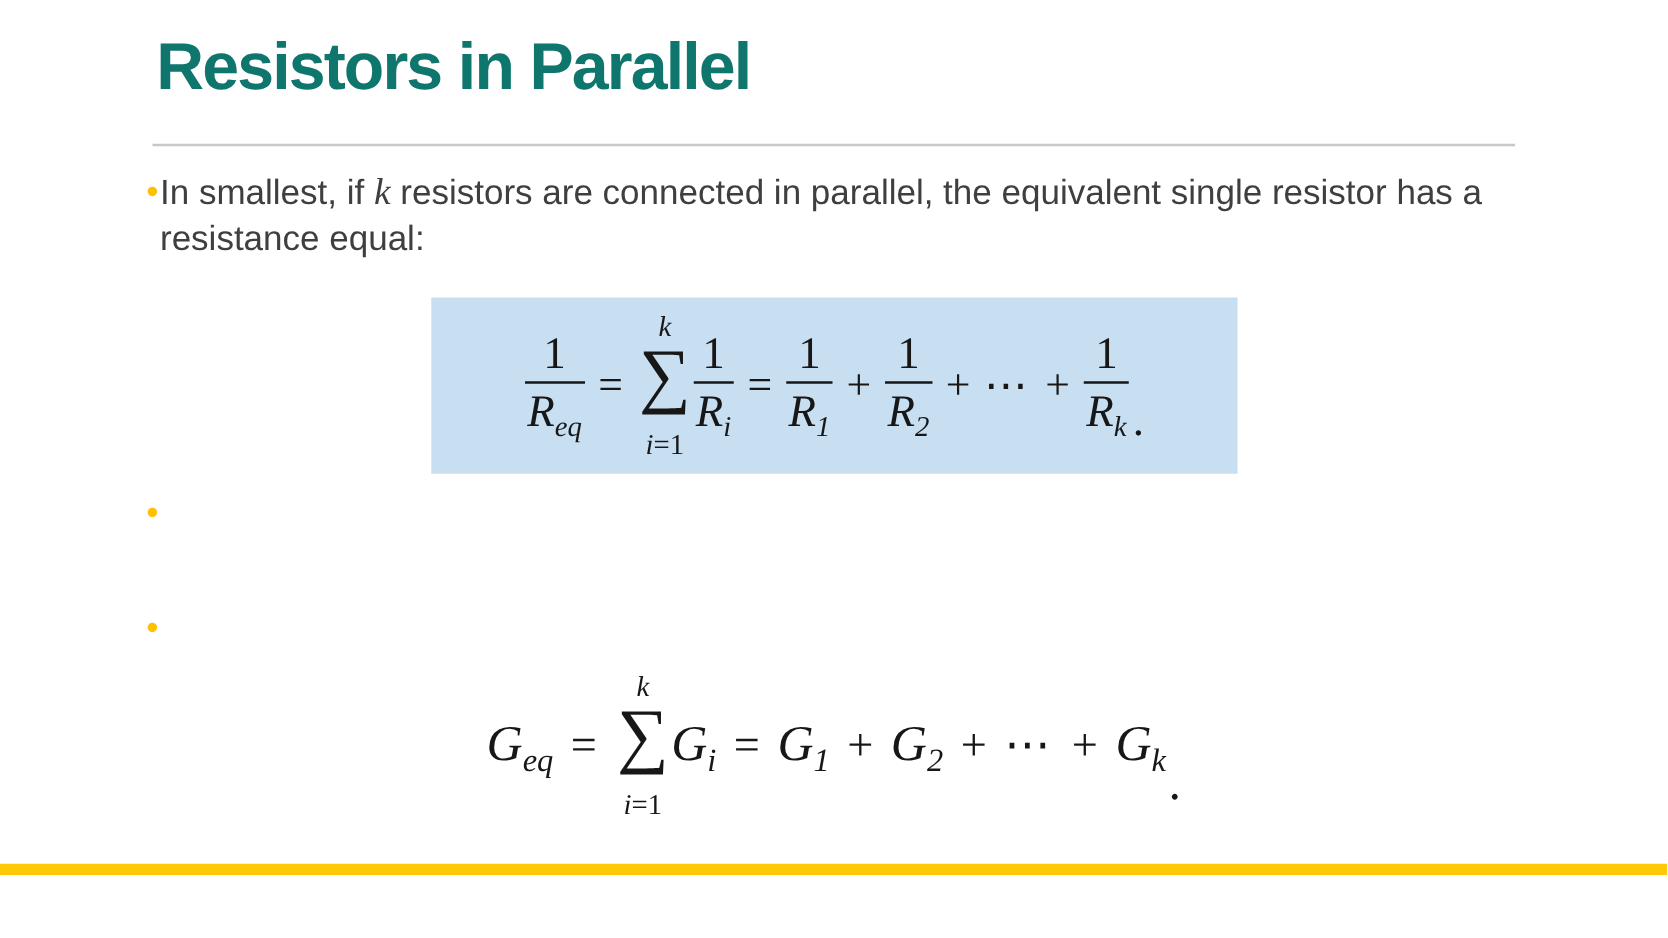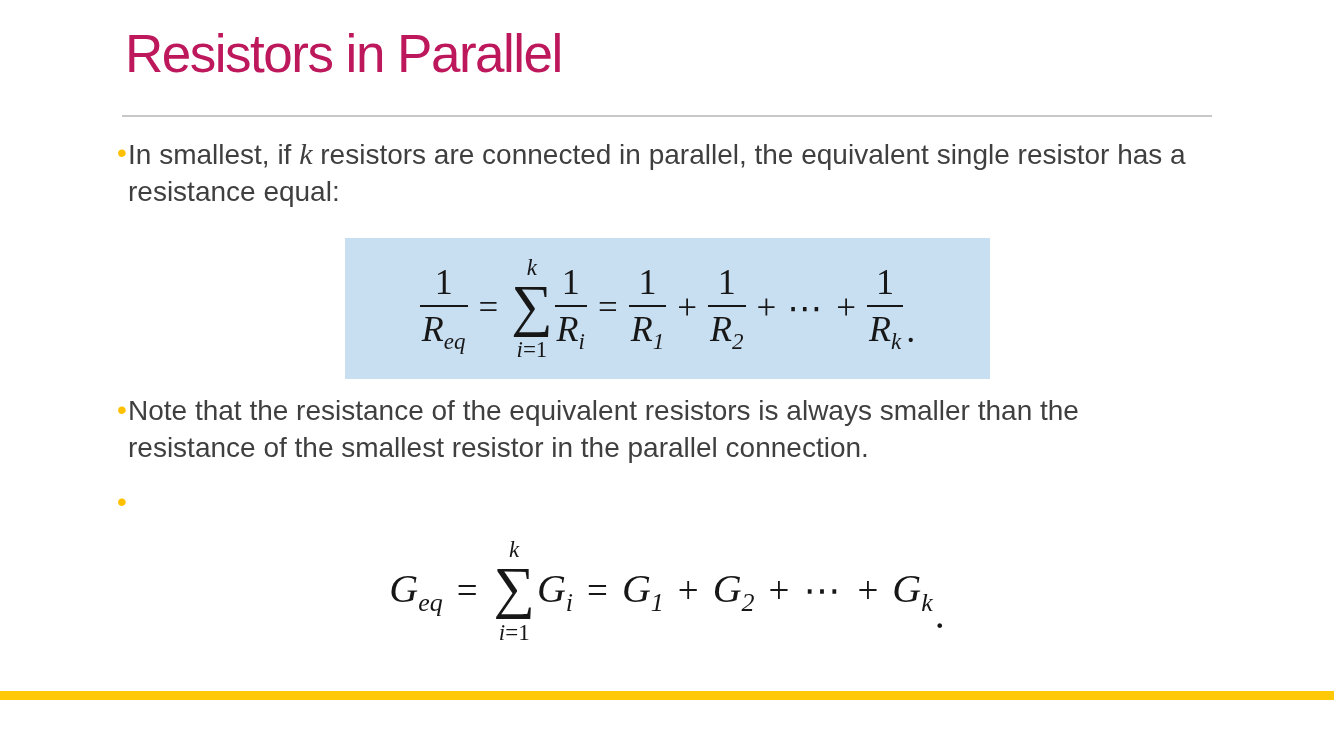--- a/index.html
+++ b/index.html
@@ -2,22 +2,22 @@
 <html><head>
 <meta charset="utf-8">
 <style>
   html,body{margin:0;padding:0;background:#ffffff;}
   .slide{
     position:relative;width:1334px;height:750px;background:#ffffff;
     overflow:hidden;font-family:"Liberation Sans",sans-serif;
   }
   .title{
     position:absolute;left:125px;top:22px;margin:0;
-    font-size:53px;font-weight:400;letter-spacing:-1.5px;
-    color:#be185d;line-height:64px;
+    font-size:53px;font-weight:700;letter-spacing:-1.5px;
+    color:#0f766e;line-height:64px;
   }
   .divider{
     position:absolute;left:122px;top:115px;width:1090px;height:2px;
     background:#c8c8c8;
   }
   .bullet{
     position:absolute;left:117px;margin:0;width:1080px;
     font-size:28px;line-height:36.5px;color:#3f3f3f;
     padding-left:11px;
   }
@@ -41,21 +41,21 @@
   .frac{display:inline-flex;flex-direction:column;align-items:center;font-size:36px;line-height:1.05;}
   .frac .num{padding:0 6px;}
   .frac .bar{align-self:stretch;height:0;border-top:2px solid #171717;margin:4px 0;}
   .frac .den{white-space:nowrap;padding:0 2px;}
   .v{font-style:italic;}
   sub.s{font-size:23px;line-height:1;font-style:italic;}
   sub.it{font-style:italic;}
   .sum{display:inline-flex;flex-direction:column;align-items:center;margin:0 2px;}
   .sum .lim{font-size:23px;line-height:1;white-space:nowrap;}
   .sum .up{margin-bottom:3px;}
-  .sum .lo{margin-top:9px;}
+  .sum .lo{margin-top:20px;}
   .sum .sig{font-size:58px;line-height:0.82;}
   .period-low{align-self:flex-end;font-size:36px;margin:0 0 10px 3px;}
 
   .eq2{position:absolute;left:0;top:538px;width:1334px;justify-content:center;}
   .eq2 .term{font-size:40px;white-space:nowrap;}
   .eq2 .term sub.s{font-size:26px;}
   .eq2 .rel,.eq2 .op{font-size:37px;margin:0 14px;}
   .eq2 .dots{font-size:37px;}
   .eq2 .end{align-self:flex-end;font-size:40px;margin:0 0 6px 2px;}
 
@@ -113,21 +113,21 @@
       <span class="frac">
         <span class="num">1</span>
         <span class="bar"></span>
         <span class="den"><span class="v">R</span><sub class="s it">k</sub></span>
       </span>
       <span class="period-low">.</span>
     </div>
   </div>
 
   <p class="bullet b2">
-    <span class="dot">•</span><span>Note that the resistance of the equivalent resistors is always smaller than the resistance of the smallest resistor in the parallel connection.</span>
+    <span class="dot">•</span>
   </p>
 
   <p class="bullet b3">
     <span class="dot">•</span>
   </p>
 
   <div class="eq eq2">
     <span class="term"><span class="v">G</span><sub class="s">eq</sub></span>
     <span class="rel">=</span>
     <span class="sum">

